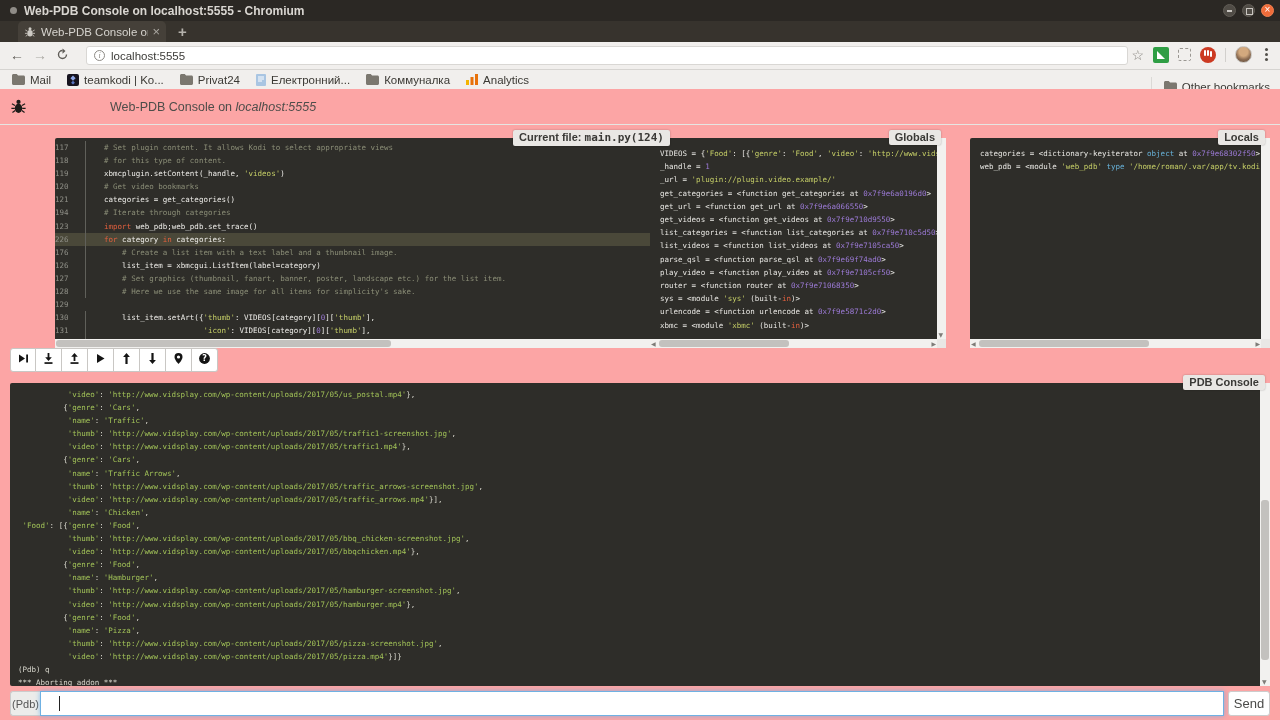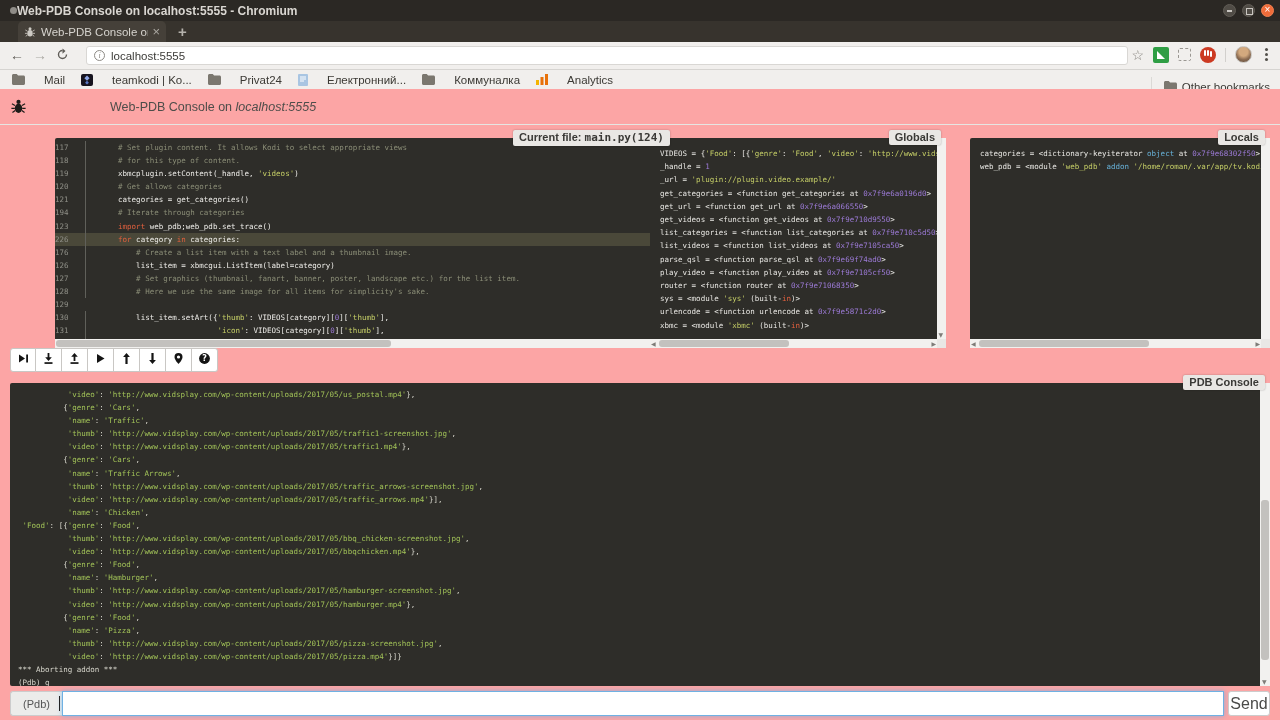--- a/index.html
+++ b/index.html
@@ -2,21 +2,21 @@
 <html><head>
 <meta charset="utf-8">
 <style>
   * { box-sizing: border-box; margin: 0; padding: 0; }
   html,body { width: 1280px; height: 720px; }
   body { position: relative; font-family: "Liberation Sans", sans-serif; background:#fbfbfa; overflow:hidden; }
 
   
   .titlebar { position:absolute; top:0; left:0; width:100%; height:21px; background:#2b2824; display:flex; align-items:center; }
   .app-dot { width:7px; height:7px; border-radius:50%; background:#8f8c87; margin-left:10px; flex:none; }
-  .titlebar-title { color:#d9d6d1; font-size:12px; font-weight:bold; white-space:nowrap; }
+  .titlebar-title { color:#d9d6d1; font-size:12px; font-weight:bold; margin-left:7px; white-space:nowrap; }
   .win-controls { position:absolute; right:6px; top:4px; display:flex; gap:6px; }
   .win-btn { width:13px; height:13px; border-radius:50%; background:#504c46; border:1px solid #615d56; position:relative; }
   .win-btn.min::after { content:""; position:absolute; left:3px; right:3px; top:5px; height:1.5px; background:#c9c6c1; }
   .win-btn.max::after { content:""; position:absolute; left:3px; top:3px; width:5px; height:5px; border:1px solid #c9c6c1; }
   .win-btn.close { background:#ef6c3a; border-color:#f08050; }
   .win-btn.close::after { content:"×"; position:absolute; left:0; top:-1.5px; width:100%; text-align:center; color:#fff; font-size:10px; }
 
   
   .tabstrip { position:absolute; top:21px; left:0; width:100%; height:21px; background:#37332d; }
   .tab { position:absolute; left:18px; bottom:0; width:148px; height:21px; background:#454039; border-radius:5px 5px 0 0; display:flex; align-items:center; padding:0 6px; color:#d6d3ce; font-size:11.5px; }
@@ -39,21 +39,21 @@
   .ext-green::after { content:""; position:absolute; left:4px; top:4px; width:0; height:0; border-left:8px solid #fff; border-top:8px solid transparent; }
   .ext-dotted { width:13px; height:13px; border:1.5px dashed #9a9792; border-radius:2px; background:transparent; }
   .ext-red { width:16px; height:16px; border-radius:50%; background:#cc3a22; position:relative; }
   .ext-red::after { content:""; position:absolute; left:4px; top:3.5px; width:2px; height:6px; background:#fff; box-shadow:3px 0 0 #fff, 6px 1px 0 #fff; border-radius:1px; }
   .sep { width:1px; height:14px; background:#d2d0cd; }
   .avatar { width:17px; height:17px; border-radius:50%; background:radial-gradient(circle at 50% 32%, #d3a97e 0 34%, #8a6b52 62%, #5f4a39 100%); border:1px solid #c6c3bf; }
   .menu-dots { width:3px; height:3px; border-radius:50%; background:#524f4a; box-shadow:0 -5px 0 #524f4a, 0 5px 0 #524f4a; margin:0 4px; }
 
   
   .bookmarks { position:absolute; top:70px; left:0; width:100%; height:19px; background:#f1efed; display:flex; align-items:center; font-size:11.5px; color:#3b3934; }
-  .bookmark { display:flex; gap:19px; margin-left:16px; white-space:nowrap; }
+  .bookmark { display:flex; gap:5px; margin-left:16px; white-space:nowrap; }
   .bookmark:first-child { margin-left:12px; }
   .bm-icon { display:inline-flex; }
   .other-bookmarks { position:absolute; right:10px; top:7px; height:19px; display:flex; align-items:center; gap:5px; border-left:1px solid #dbd9d6; padding-left:12px; }
 
   
   .page { position:absolute; top:89px; left:0; width:100%; height:631px; background:#fca5a5; }
   .page-header { position:absolute; top:0; left:0; width:100%; height:36px; border-bottom:1px solid #e6e5e2; }
   .header-bug { position:absolute; left:10px; top:9px; }
   .page-title { position:absolute; left:110px; top:11px; font-size:12.5px; color:#4e4d4a; }
 
@@ -62,21 +62,21 @@
   .panel-label .mono { font-family:"DejaVu Sans Mono", monospace; font-weight:bold; }
 
   #code-panel   { left:10px;  top:49px;  width:620px;  height:210px;margin-left:45px; }
   #globals-panel{ left:650px; top:49px;  width:296px;  height:210px; }
   #locals-panel { left:970px; top:49px;  width:300px;  height:210px; }
   #console-panel{ left:10px;  top:294px; width:1260px; height:303px; }
 
   .code-scroll { position:absolute; left:0; top:0; right:9px; bottom:9px; overflow:hidden; padding-top:3px; }
   .code-row { display:flex; font-family:"DejaVu Sans Mono", monospace; font-size:7.5px; line-height:13.1px; white-space:pre; }
   .code-row .ln { width:30px; padding-right:8px; color:#8f8f87; flex:none; }
-  .code-row .ct { padding-left:14px; border-left:1px solid #60605a; color:#efeeea; }
+  .code-row .ct { border-left:1px solid #60605a; color:#efeeea; }
   .code-row.current { background:#4a4839; }
 
   .vars-scroll { position:absolute; left:0; top:0; right:9px; bottom:9px; overflow:hidden; padding:9px 0 0 10px; }
   .var-line { font-family:"DejaVu Sans Mono", monospace; font-size:7.5px; line-height:13.2px; white-space:pre; color:#e9e8e4; }
 
   .console-scroll { position:absolute; left:0; top:0; right:10px; bottom:0; overflow:hidden; padding:5px 0 0 8px; }
   .console-line { font-family:"DejaVu Sans Mono", monospace; font-size:7.5px; line-height:13.1px; white-space:pre; color:#d8d7cd; }
 
   
   .c { color:#8b8e77; } .s { color:#c6cf67; } .k { color:#e2603e; } .n { color:#9d7bd8; } .b { color:#68b3da; }
@@ -92,24 +92,24 @@
   .sb-arrow { position:absolute; font-size:6px; color:#7e7c78; line-height:6px; font-family:"DejaVu Sans", sans-serif; }
 
   
   #debug-toolbar { position:absolute; left:10px; top:259px; display:flex; }
   .dbg-btn { width:26px; height:24px; background:#fff; border:1px solid #c9c7c4; border-left:none; display:flex; align-items:center; justify-content:center; padding:0; cursor:pointer; }
   .dbg-btn:first-child { border-left:1px solid #c9c7c4; border-radius:3px 0 0 3px; }
   .dbg-btn:last-child { border-radius:0 3px 3px 0; }
 
   
   #prompt-bar { position:absolute; left:10px; top:602px; width:1260px; height:25px; display:flex; }
-  .prompt-addon { width:52px; background:#ececea; border:1px solid #ccc; border-right:none; border-radius:3px 0 0 3px; color:#555; font-size:11px; display:flex; align-items:center; justify-content:center; flex:none; }
+  .prompt-addon { width:30px; background:#ececea; border:1px solid #ccc; border-right:none; border-radius:3px 0 0 3px; color:#555; font-size:11px; display:flex; align-items:center; justify-content:center; flex:none; }
   .prompt-input { flex:1; border:1px solid #6fb1e3; box-shadow:0 0 5px rgba(102,175,233,.7); border-radius:0; font-family:"DejaVu Sans Mono", monospace; font-size:11px; padding-left:5px; outline:none; color:#222; }
   .caret { position:absolute; left:49px; top:5px; width:1px; height:15px; background:#222; }
-  .send-btn { width:42px; margin-left:4px; background:#fff; border:1px solid #ccc; border-radius:3px; font-size:16px; color:#4a4a48; font-family:"Liberation Sans", sans-serif; cursor:pointer; }
+  .send-btn { width:42px; margin-left:4px; background:#fff; border:1px solid #ccc; border-radius:3px; font-size:13px; color:#4a4a48; font-family:"Liberation Sans", sans-serif; cursor:pointer; }
 </style>
 </head>
 <body>
 
 <div class="titlebar">
   <span class="app-dot"></span>
   <span class="titlebar-title">Web-PDB Console on localhost:5555 - Chromium</span>
   <span class="win-controls">
     <span class="win-btn min"></span>
     <span class="win-btn max"></span>
@@ -240,21 +240,21 @@
 
   <div class="panel" id="code-panel">
     <span class="panel-label">
       <span>Current file:</span>
       <span class="mono">main.py(124)</span>
     </span>
     <div class="code-scroll" id="code-lines">
         <div class="code-row"><span class="ln">117</span><span class="ct"><span class="c">    # Set plugin content. It allows Kodi to select appropriate views</span></span></div>
         <div class="code-row"><span class="ln">118</span><span class="ct"><span class="c">    # for this type of content.</span></span></div>
         <div class="code-row"><span class="ln">119</span><span class="ct">    xbmcplugin.setContent(_handle, <span class="s">'videos'</span>)</span></div>
-        <div class="code-row"><span class="ln">120</span><span class="ct"><span class="c">    # Get allows categories</span></span></div>
+        <div class="code-row"><span class="ln">120</span><span class="ct"><span class="c">    # Get video bookmarks</span></span></div>
         <div class="code-row"><span class="ln">121</span><span class="ct">    categories = get_categories()</span></div>
         <div class="code-row"><span class="ln">194</span><span class="ct"><span class="c">    # Iterate through categories</span></span></div>
         <div class="code-row"><span class="ln">123</span><span class="ct">    <span class="k">import</span> web_pdb;web_pdb.set_trace()</span></div>
         <div class="code-row current"><span class="ln">226</span><span class="ct">    <span class="k">for</span> category <span class="k">in</span> categories:</span></div>
         <div class="code-row"><span class="ln">176</span><span class="ct"><span class="c">        # Create a list item with a text label and a thumbnail image.</span></span></div>
         <div class="code-row"><span class="ln">126</span><span class="ct">        list_item = xbmcgui.ListItem(label=category)</span></div>
         <div class="code-row"><span class="ln">127</span><span class="ct"><span class="c">        # Set graphics (thumbnail, fanart, banner, poster, landscape etc.) for the list item.</span></span></div>
         <div class="code-row"><span class="ln">128</span><span class="ct"><span class="c">        # Here we use the same image for all items for simplicity's sake.</span></span></div>
         <div class="code-row"><span class="ln">129</span></div>
         <div class="code-row"><span class="ln">130</span><span class="ct">        list_item.setArt({<span class="s">'thumb'</span>: VIDEOS[category][<span class="b"><span class="n">0</span></span>][<span class="s">'thumb'</span>],</span></div>
@@ -297,21 +297,21 @@
       <div class="hthumb" style="left:9px;width:130px;"></div>
       <span class="sb-arrow" style="right:1px;top:1.5px;">▶</span>
     </div>
     <div class="corner"></div>
   </div>
 
   <div class="panel" id="locals-panel">
     <span class="panel-label">Locals</span>
     <div class="vars-scroll" id="locals-lines">
         <div class="var-line">categories = &lt;dictionary-keyiterator <span class="b">object</span> at <span class="n">0x7f9e68302f50</span>&gt;</div>
-        <div class="var-line">web_pdb = &lt;module <span class="s">'web_pdb'</span> <span class="b">addon</span> <span class="s">'/home/roman/.var/app/tv.kodi.Kodi</span></div>
+        <div class="var-line">web_pdb = &lt;module <span class="s">'web_pdb'</span> <span class="b">type</span> <span class="s">'/home/roman/.var/app/tv.kodi.Kodi</span></div>
       </div>
     <div class="vtrack"></div>
     <div class="htrack">
       <span class="sb-arrow" style="left:1px;top:1.5px;">◀</span>
       <div class="hthumb" style="left:9px;width:170px;"></div>
       <span class="sb-arrow" style="right:1px;top:1.5px;">▶</span>
     </div>
     <div class="corner"></div>
   </div>
 
@@ -379,22 +379,22 @@
         <div class="console-line">           <span class="s">'thumb'</span>: <span class="s">'http://www.vidsplay.com/wp-content/uploads/2017/05/bbq_chicken-screenshot.jpg'</span>,</div>
         <div class="console-line">           <span class="s">'video'</span>: <span class="s">'http://www.vidsplay.com/wp-content/uploads/2017/05/bbqchicken.mp4'</span>},</div>
         <div class="console-line">          {<span class="s">'genre'</span>: <span class="s">'Food'</span>,</div>
         <div class="console-line">           <span class="s">'name'</span>: <span class="s">'Hamburger'</span>,</div>
         <div class="console-line">           <span class="s">'thumb'</span>: <span class="s">'http://www.vidsplay.com/wp-content/uploads/2017/05/hamburger-screenshot.jpg'</span>,</div>
         <div class="console-line">           <span class="s">'video'</span>: <span class="s">'http://www.vidsplay.com/wp-content/uploads/2017/05/hamburger.mp4'</span>},</div>
         <div class="console-line">          {<span class="s">'genre'</span>: <span class="s">'Food'</span>,</div>
         <div class="console-line">           <span class="s">'name'</span>: <span class="s">'Pizza'</span>,</div>
         <div class="console-line">           <span class="s">'thumb'</span>: <span class="s">'http://www.vidsplay.com/wp-content/uploads/2017/05/pizza-screenshot.jpg'</span>,</div>
         <div class="console-line">           <span class="s">'video'</span>: <span class="s">'http://www.vidsplay.com/wp-content/uploads/2017/05/pizza.mp4'</span>}]}</div>
+        <div class="console-line">(Pdb) q</div>
         <div class="console-line">*** Aborting addon ***</div>
-        <div class="console-line">(Pdb) q</div>
       </div>
     <div class="vtrack full" style="width:10px;">
       <div class="vthumb" style="top:117px;height:160px;width:8px;"></div>
       <span class="sb-arrow" style="bottom:1px;left:2px;">▼</span>
     </div>
   </div>
 
   <div id="prompt-bar">
     <span class="prompt-addon">(Pdb)</span>
     <input class="prompt-input" type="text" value="" style="">

